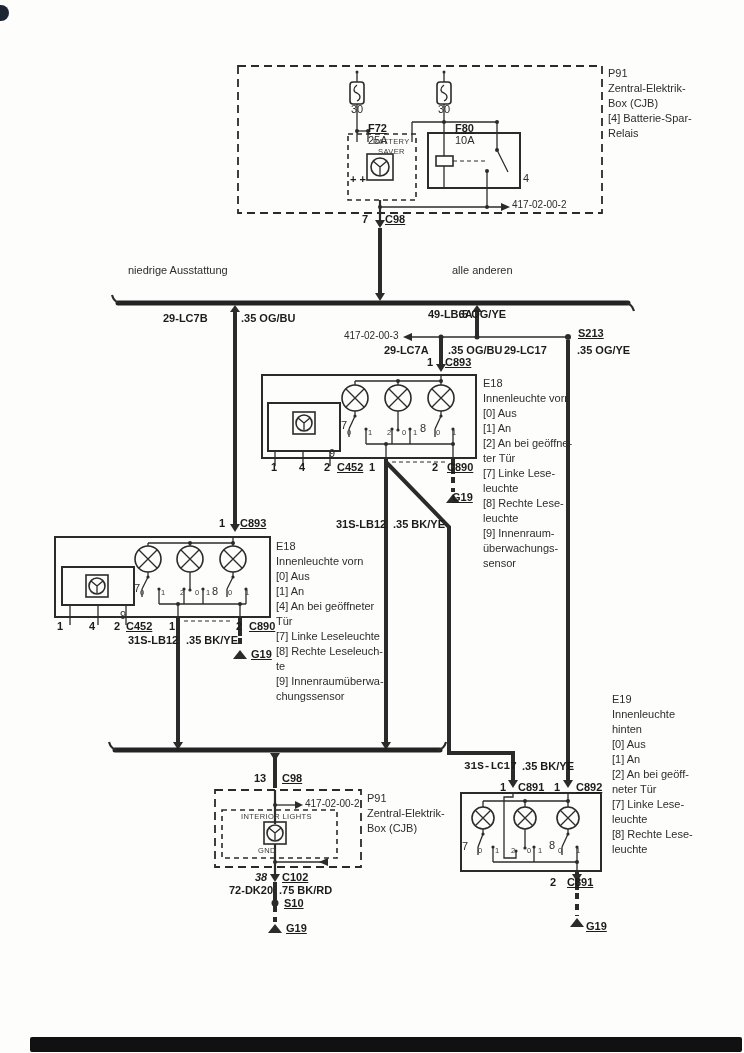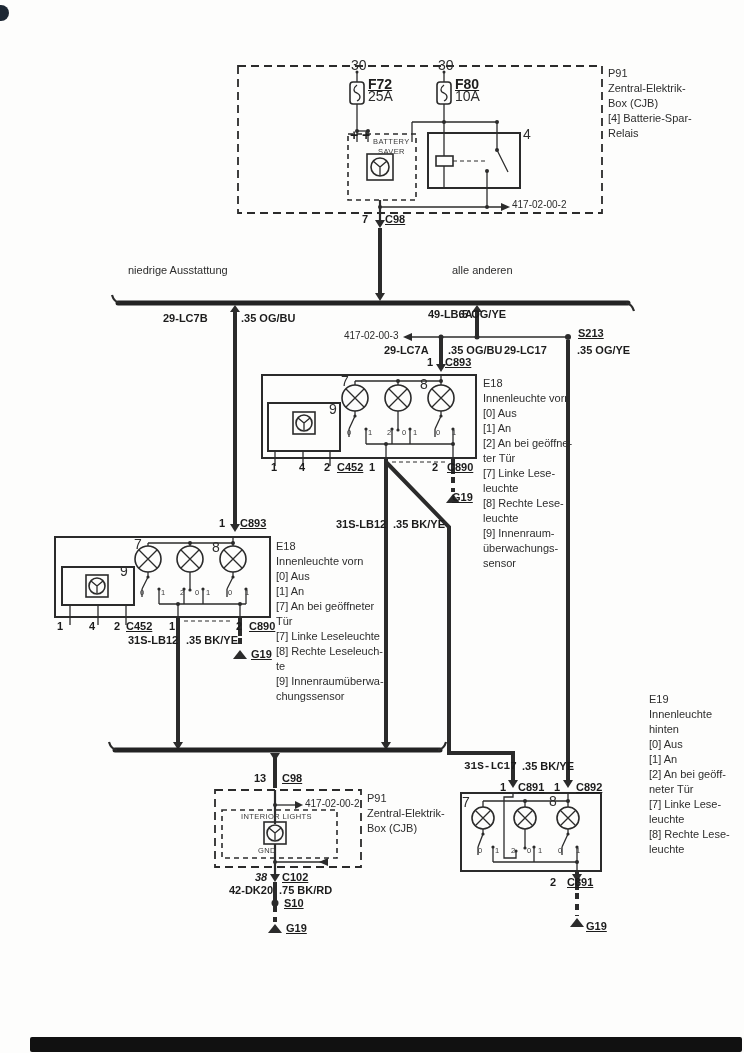--- a/index.html
+++ b/index.html
@@ -3,21 +3,21 @@
 <meta charset="utf-8">
 <style>
   html,body{margin:0;padding:0;background:#e8e8e8;}
   #page{position:relative;width:744px;height:1053px;background:#fdfdfc;overflow:hidden;
         font-family:"Liberation Sans", sans-serif;color:#2d2d2d;}
   #wires{position:absolute;left:0;top:0;}
   #label-layer{position:absolute;left:0;top:0;width:744px;height:1053px;}
   .lbl{position:absolute;font-size:11px;line-height:12px;color:#2d2d2d;white-space:nowrap;}
   .b{font-weight:bold;color:#1c1c1c;}
   .u{text-decoration:underline;text-align:right;}
-  .xs{font-size:14px;line-height:9px;}
+  .xs{font-size:11px;line-height:9px;margin-top:44px;}
   .t7{font-size:7.5px;line-height:8px;letter-spacing:.4px;color:#3a3a3a;}
   .s10{font-size:10px;}
   .legend{line-height:15px;}
   
   .box{fill:none;stroke:#2b2b2b;stroke-width:2;}
   .dashbox{fill:none;stroke:#2b2b2b;stroke-width:1.8;stroke-dasharray:8 5;}
   .dashbox2{fill:none;stroke:#2b2b2b;stroke-width:1.6;stroke-dasharray:5 4;}
   .comp{fill:none;stroke:#2b2b2b;stroke-width:1.6;}
   .thin{fill:none;stroke:#2b2b2b;stroke-width:1.3;}
   .med{fill:none;stroke:#2b2b2b;stroke-width:2.2;}
@@ -438,21 +438,21 @@
         <div class="lbl b" style="left: 393px; top: 518px;">.35 BK/YE</div>
       </div>
       <div>
         <div class="lbl b" style="left: 219px; top: 517px;">1</div>
         <div class="lbl b u" style="left: 240px; top: 517px;">C893</div>
         <div class="lbl legend" style="left: 276px; top: 539px;">
           <div>E18</div>
           <div>Innenleuchte vorn</div>
           <div>[0] Aus</div>
           <div>[1] An</div>
-          <div>[7] An bei geöffneter</div>
+          <div>[4] An bei geöffneter</div>
           <div>Tür</div>
           <div>[7] Linke Leseleuchte</div>
           <div>[8] Rechte Leseleuch-</div>
           <div>te</div>
           <div>[9] Innenraumüberwa-</div>
           <div>chungssensor</div>
         </div>
         <div class="lbl xs" style="left: 134px; top: 540px;">7</div>
         <div class="lbl xs" style="left: 212px; top: 543px;">8</div>
         <div class="lbl xs" style="left: 120px; top: 567px;">9</div>
@@ -480,33 +480,33 @@
         <div class="lbl s10" style="left: 305px; top: 798px;">417-02-00-2</div>
         <div class="lbl legend" style="left: 367px; top: 791px;">
           <div>P91</div>
           <div>Zentral-Elektrik-</div>
           <div>Box (CJB)</div>
         </div>
         <div class="lbl t7" style="left: 241px; top: 813px;">INTERIOR LIGHTS</div>
         <div class="lbl t7" style="left: 258px; top: 847px;">GND</div>
         <div class="lbl b" style="left: 255px; top: 871px; font-style: italic;">38</div>
         <div class="lbl b u" style="left: 282px; top: 871px;">C102</div>
-        <div class="lbl b" style="left: 229px; top: 884px;">42-DK20</div>
+        <div class="lbl b" style="left: 229px; top: 884px;">72-DK20</div>
         <div class="lbl b" style="left: 279px; top: 884px;">.75 BK/RD</div>
         <div class="lbl b u" style="left: 284px; top: 897px;">S10</div>
         <div class="lbl b u" style="left: 286px; top: 922px;">G19</div>
       </div>
       <div>
         <div class="lbl b" style="left: 464px; top: 760px; font-family: Liberation Mono, monospace;">31S-LC17</div>
         <div class="lbl b" style="left: 522px; top: 760px;">.35 BK/YE</div>
         <div class="lbl b" style="left: 500px; top: 781px;">1</div>
         <div class="lbl b u" style="left: 518px; top: 781px;">C891</div>
         <div class="lbl b" style="left: 554px; top: 781px;">1</div>
         <div class="lbl b u" style="left: 576px; top: 781px;">C892</div>
-        <div class="lbl legend" style="left: 612px; top: 692px; margin-left: 37px;">
+        <div class="lbl legend" style="left: 612px; top: 692px;">
           <div>E19</div>
           <div>Innenleuchte</div>
           <div>hinten</div>
           <div>[0] Aus</div>
           <div>[1] An</div>
           <div>[2] An bei geöff-</div>
           <div>neter Tür</div>
           <div>[7] Linke Lese-</div>
           <div>leuchte</div>
           <div>[8] Rechte Lese-</div>

